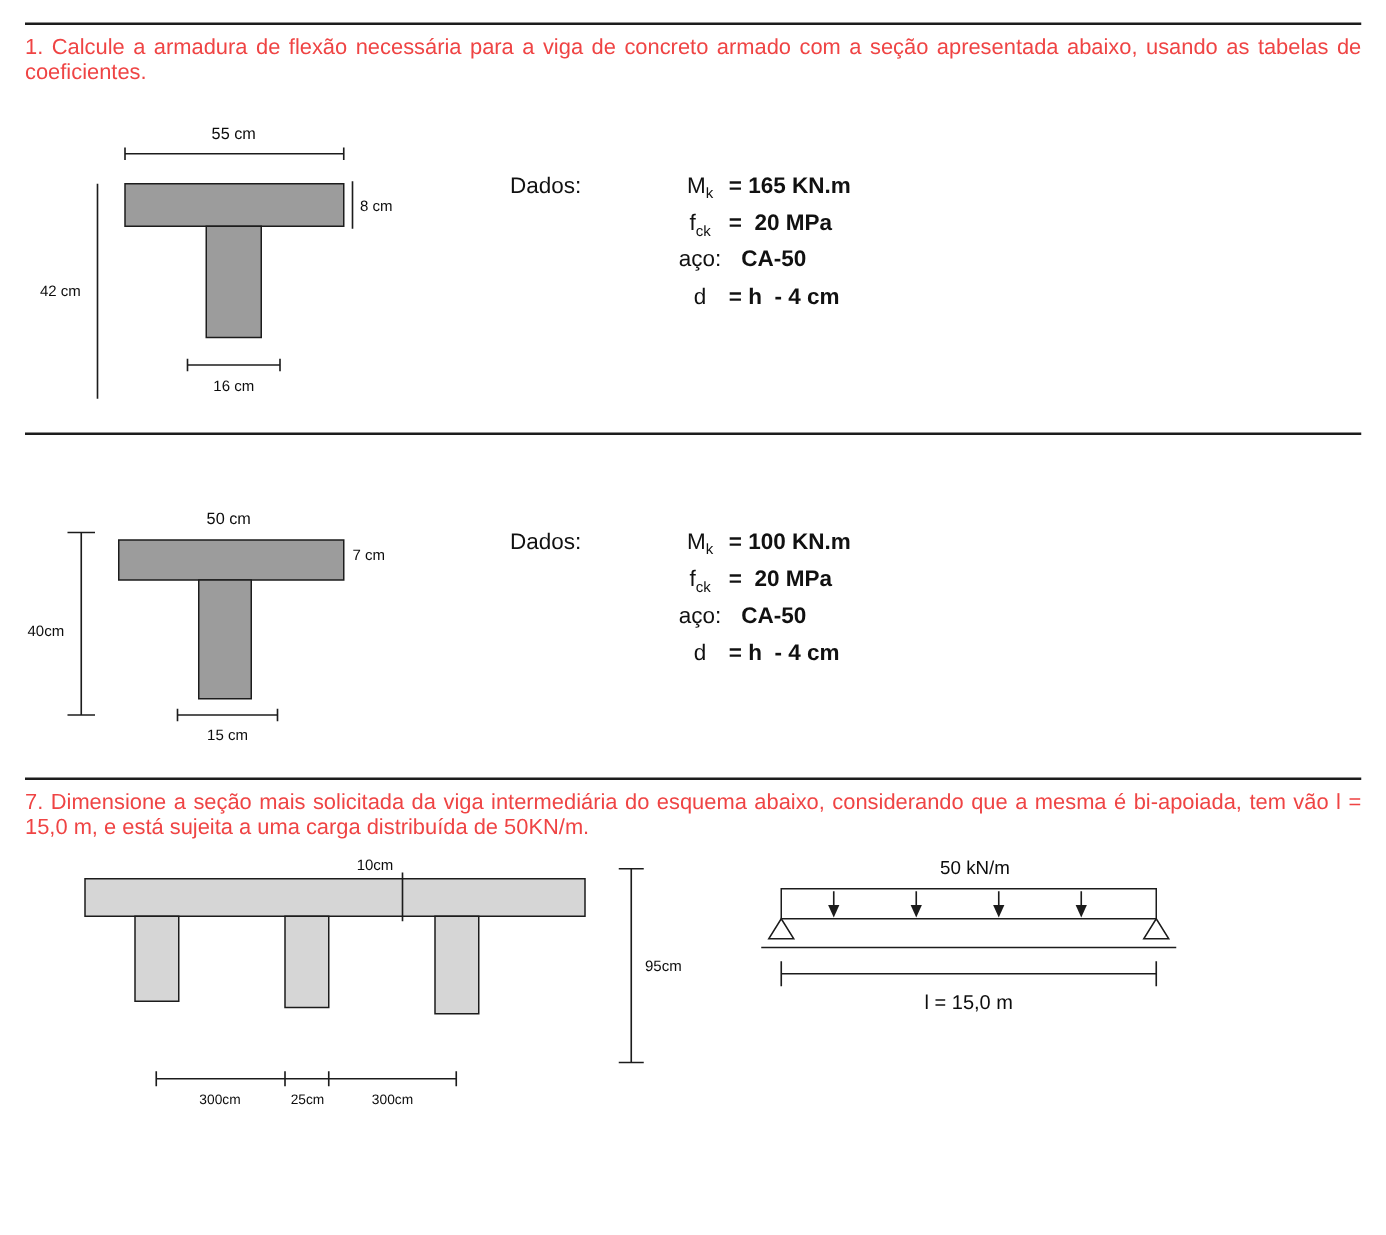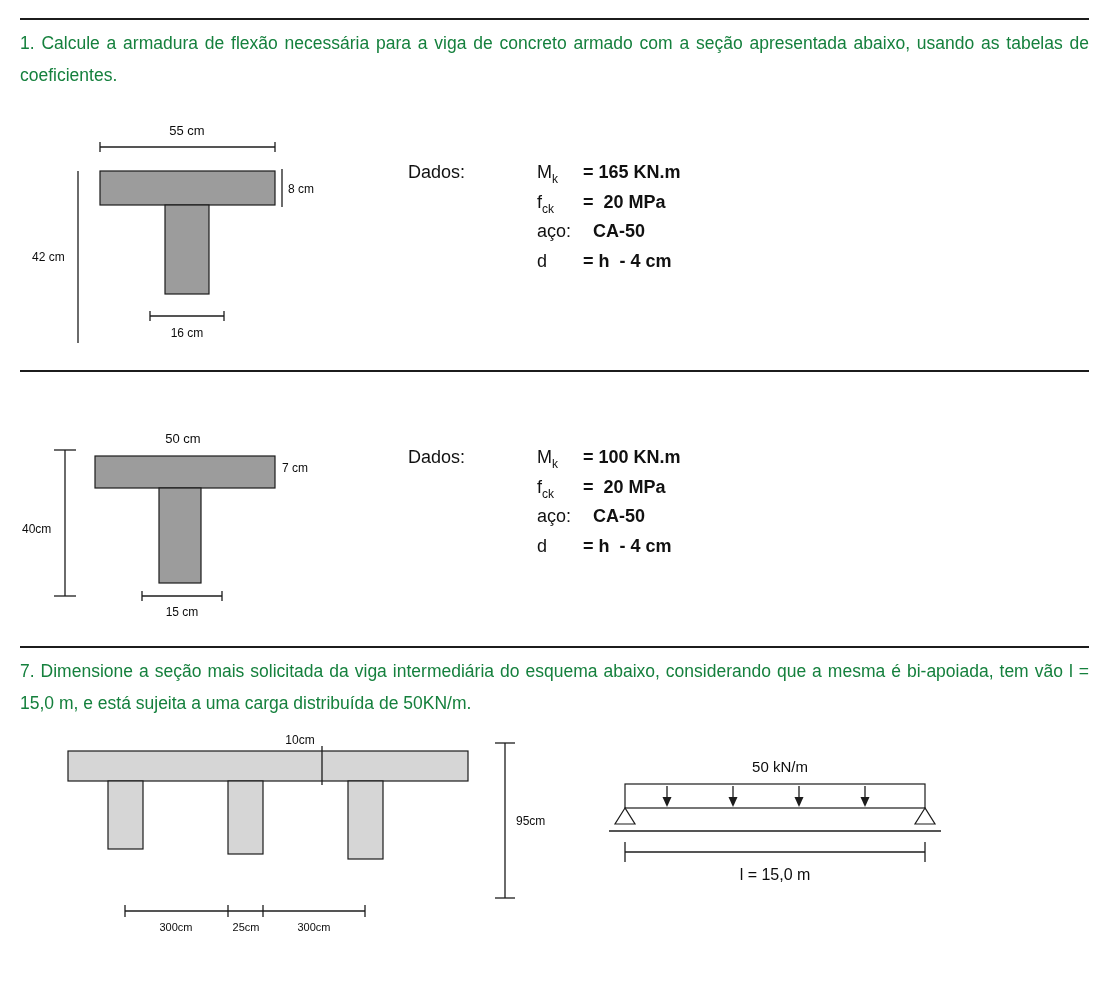--- a/index.html
+++ b/index.html
@@ -7,35 +7,35 @@
   body {
     width:1109px; height:988px;
     font-family:"Liberation Sans", sans-serif;
     color:#111;
     overflow:hidden;
   }
   .page { padding:18px 20px 0 20px; }
   .rule { height:2px; background:#1c1c1c; }
   .rule-mid { margin-top:16px; }
   .statement {
-    font-size:17.5px; line-height:32px;
+    font-size:17.5px; line-height:20px;
     text-align:justify;
     margin-top:7px;
-    color:#15803d;
+    color:#ef4444;
   }
   .statement-cont { margin-top:0; }
   .row { display:flex; align-items:flex-start; }
   .p1-row { margin-top:28px; }
   .p2-row { margin-top:58px; }
-  .p3-row { margin-top:14px; margin-left:30px; gap:40px;align-items:center; }
+  .p3-row { margin-top:14px; margin-left:30px; gap:40px; }
   .dados { display:flex; margin-left:78px; font-size:18px; line-height:23px; }
   .dados-gap { width:72px; }
   .pt-42 { padding-top:42px; }
   .pt-16 { padding-top:16px; }
-  .dados-row { display:flex; }
+  .dados-row { display:flex;text-align:center; }
   .sym { display:inline-block; min-width:46px; white-space:pre; }
   .val { white-space:pre;font-weight:bold; }
   sub { font-size:12px; }
   svg { display:block; }
   svg text { font-family:"Liberation Sans", sans-serif; fill:#0d0d0d; }
   .dline { stroke:#1c1c1c; stroke-width:1.3; }
   .shape { stroke:#1c1c1c; stroke-width:1.2; }
 </style>
 </head>
 <body>

